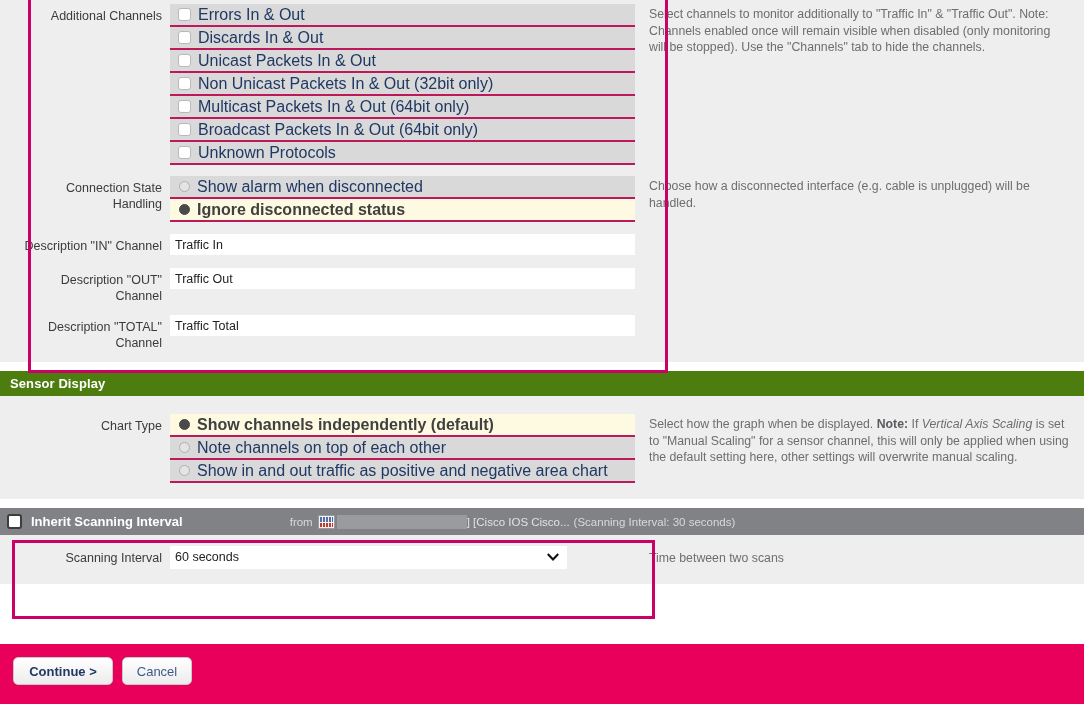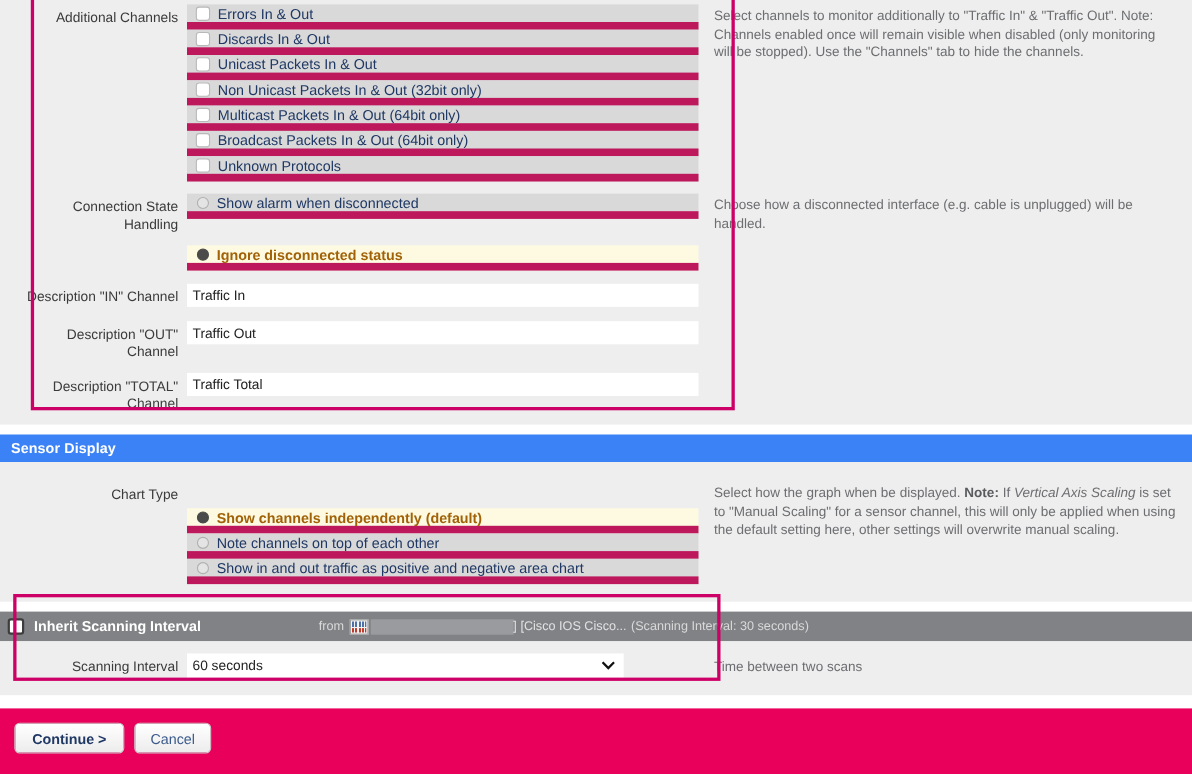--- a/index.html
+++ b/index.html
@@ -18,21 +18,21 @@
   }
 
   
   .panel {
     background: #eeeeee;
     width: 1084px;
     box-sizing: border-box;
     position: relative;
   }
   .section-bar {
-    background: #3b82f6;
+    background: #4d7c0f;
     color: #ffffff;
     font-weight: bold;
     font-size: 13px;
     padding: 5px 0 5px 10px;
     width: 1084px;
     box-sizing: border-box;
     letter-spacing: .1px;
   }
   .gap {
     background: #ffffff;
@@ -68,34 +68,33 @@
     padding: 2px 14px 2px 14px;
     box-sizing: border-box;
   }
   .help b { color: #5a5b5e; }
   .help i { font-style: italic; }
 
   
   .optlist { width: 465px; }
   .opt {
     background: #d9d9d9;
-    border-bottom: 7px solid #be185d;
+    border-bottom: 2px solid #be185d;
     display: flex;
     align-items: center;
     height: 23px;
     padding-left: 8px;
     box-sizing: border-box;
     color: #1f3864;
-    font-size: 13px;
+    font-size: 16px;
   }
   .opt.selected {
     background: #fdfae1;
-    color: #a16207;
+    color: #404040;
     font-weight: bold;
-    margin-top: 24px;
   }
   .opt-label { padding-left: 7px; white-space: nowrap; }
 
   
   .cb {
     width: 13px;
     height: 13px;
     background: #ffffff;
     border: 1px solid #b9b9b9;
     border-radius: 3px;

